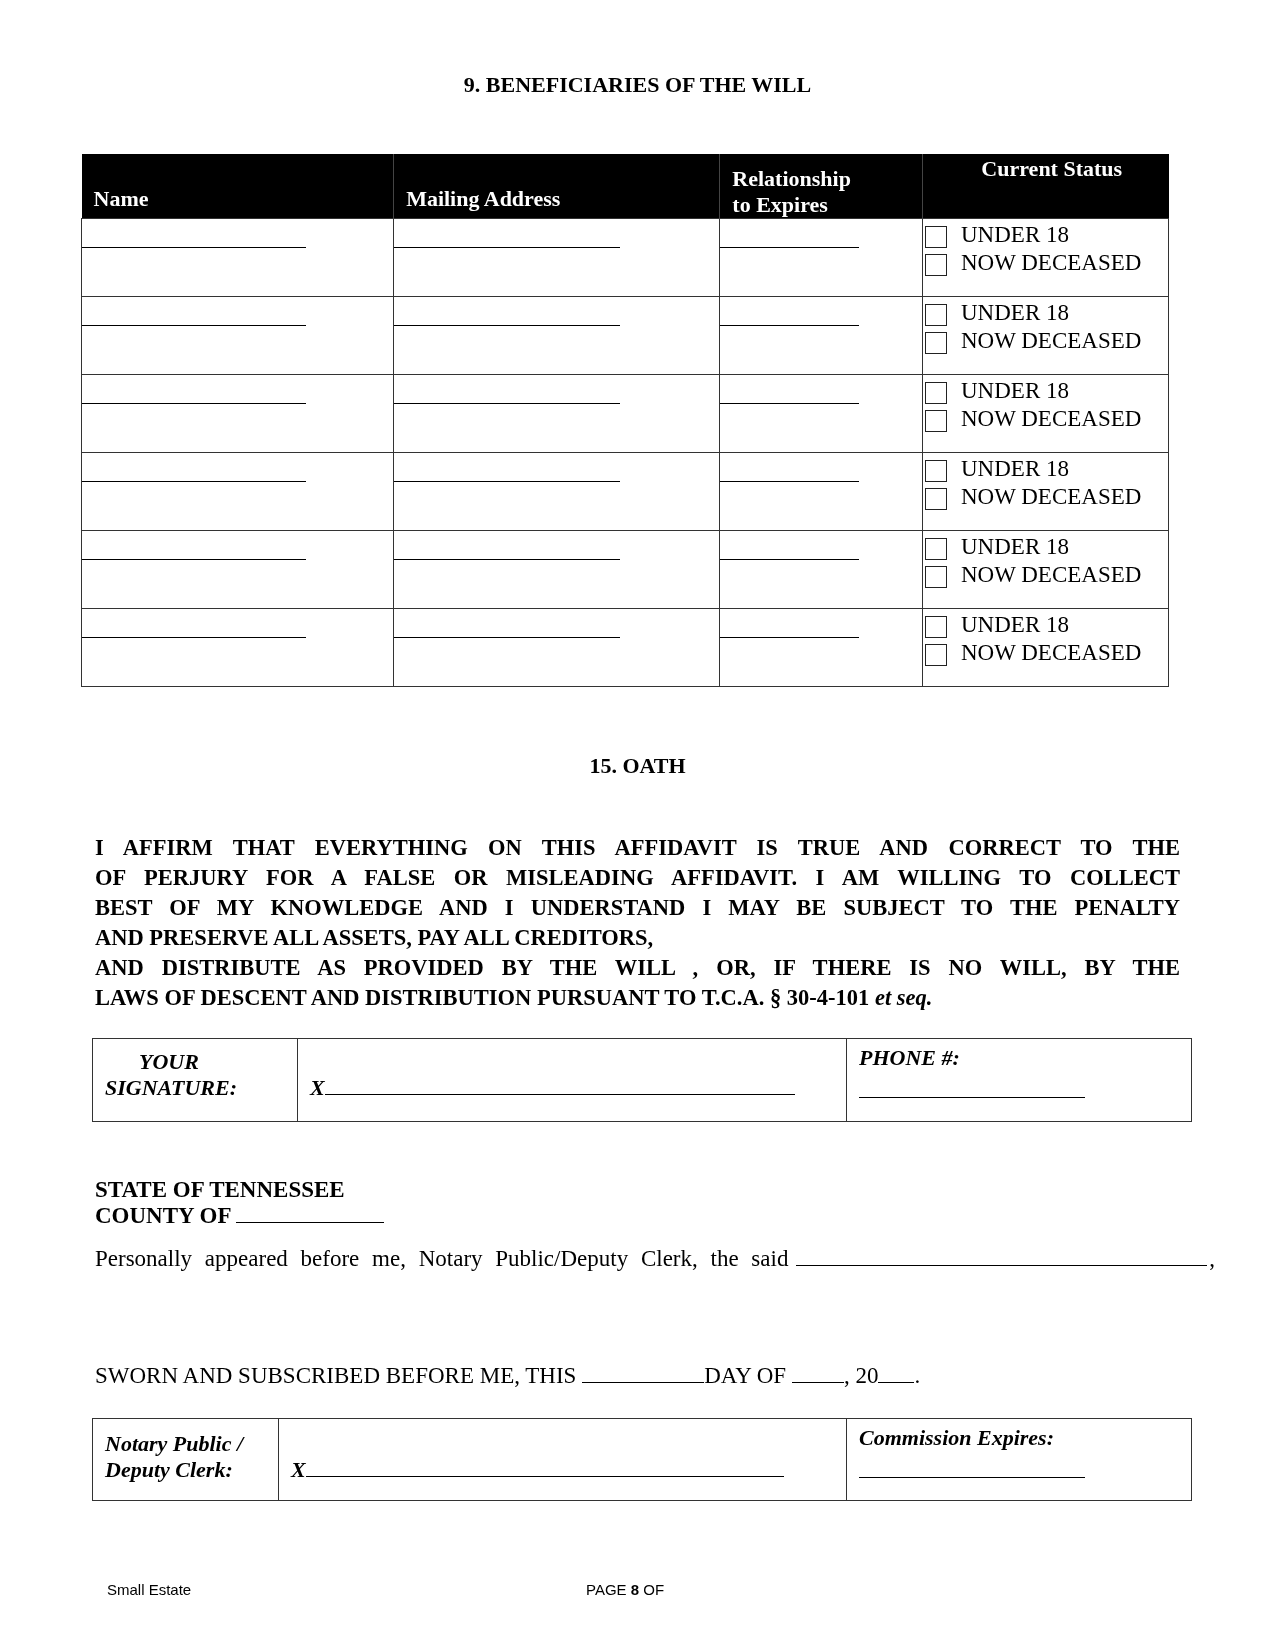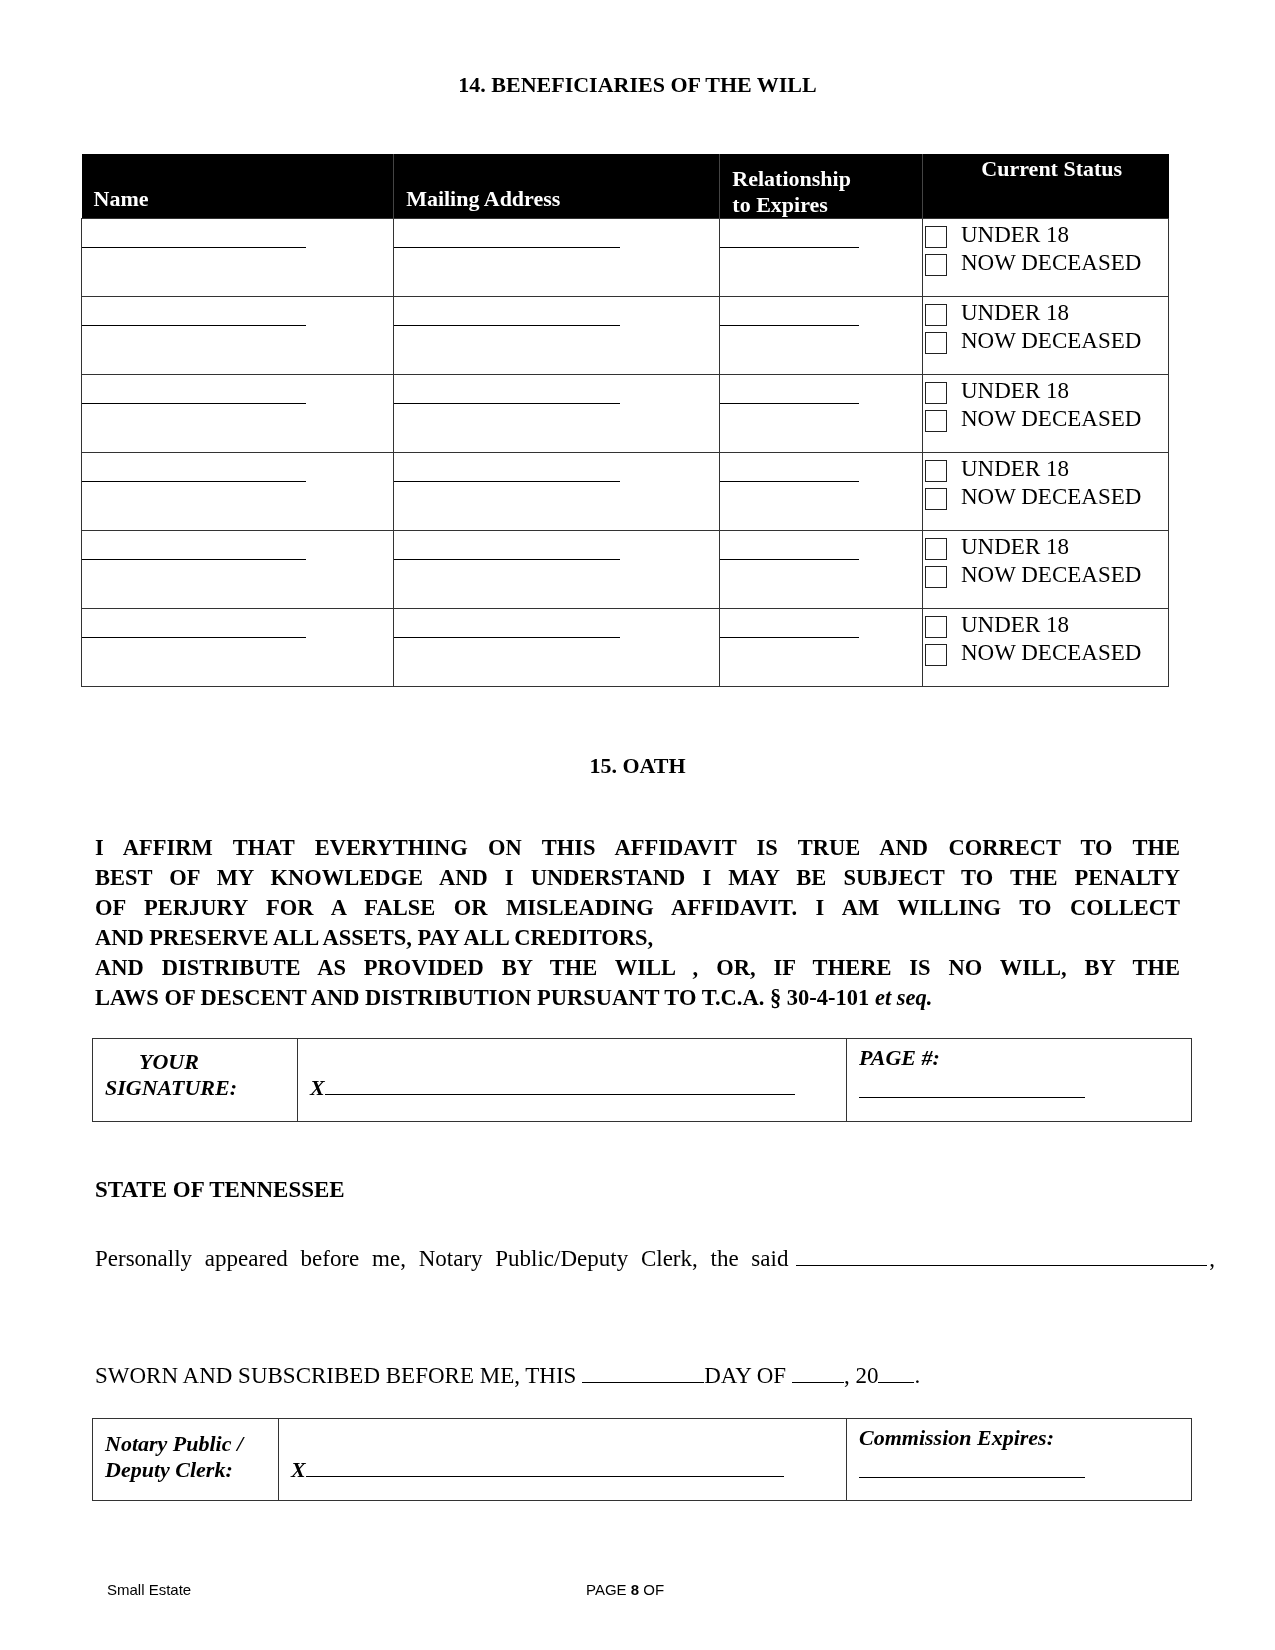--- a/index.html
+++ b/index.html
@@ -31,21 +31,21 @@
   .sigbox .cell:last-child { border-right:none; }
   .ital { font-style:italic; font-weight:bold; font-size:22px; line-height:26px; }
   .uline { display:inline-block; border-bottom:1.5px solid #000; vertical-align:baseline; }
 
   .body-text { position:absolute; left:95px; width:1120px; font-size:23px; line-height:28px; }
   .footer { position:absolute; top:1570px; font-family:"Liberation Sans", sans-serif; font-size:15px;margin-top:11px; }
 </style>
 </head>
 <body>
 
-<div class="abs h-title" style="top:72px;">14. BENEFICIARIES OF THE WILL</div>
+<div class="abs h-title" style="top:72px;">9. BENEFICIARIES OF THE WILL</div>
 
 <table class="btable">
   <thead>
     <tr>
       <th class="c-name">Name</th>
       <th class="c-addr">Mailing Address</th>
       <th class="c-rel rel">
         <span>Relationship</span><br>
         <span>to Expires</span>
       </th>
@@ -184,43 +184,44 @@
       </div>
     </td>
   </tr>
 </tbody>
 </table>
 
 <div class="abs h-title" style="top:753px;">15. OATH</div>
 
 <div class="oath">
   <p>I AFFIRM THAT EVERYTHING ON THIS AFFIDAVIT IS TRUE AND CORRECT TO THE</p>
+  <p>OF PERJURY FOR A FALSE OR MISLEADING AFFIDAVIT. I AM WILLING TO COLLECT</p>
   <p>BEST OF MY  KNOWLEDGE AND I UNDERSTAND I MAY BE SUBJECT TO THE PENALTY</p>
-  <p>OF PERJURY FOR A FALSE OR MISLEADING AFFIDAVIT. I AM WILLING TO COLLECT</p>
   <p class="nolast">AND PRESERVE ALL ASSETS, PAY ALL CREDITORS,</p>
   <p>AND DISTRIBUTE AS PROVIDED BY THE WILL , OR, IF THERE IS NO WILL, BY THE</p>
   <p class="nolast"><span>LAWS OF DESCENT AND DISTRIBUTION PURSUANT TO T.C.A. § 30-4-101 </span><i>et seq.</i></p>
 </div>
 
 <div class="sigbox" style="top:1038px; height:84px;">
   <div class="cell ital" style="width:205px; padding:10px 0 0 12px;">
     <div style="padding-left:34px;">YOUR</div>
     <div>SIGNATURE:</div>
   </div>
   <div class="cell" style="width:549px; padding:36px 0 0 12px;">
     <span class="ital">X</span><span class="uline" style="width:470px;"></span>
   </div>
   <div class="cell" style="flex:1; padding:6px 0 0 12px;">
-    <div class="ital">PAGE #:</div>
+    <div class="ital">PHONE #:</div>
     <div style="margin-top:26px; width:226px; border-bottom:1.5px solid #000;"></div>
   </div>
 </div>
 
 <div class="body-text" style="top:1177px; font-weight:bold; font-size:23px; line-height:26px;">
   <div>STATE OF TENNESSEE</div>
+  <div><span>COUNTY OF</span> <span class="uline" style="width:148px;"></span></div>
 </div>
 
 <div class="body-text" style="top:1245px; text-align:justify;">
   <div style="display:flex; align-items:baseline;">
     <span style="word-spacing:7px;">Personally appeared before me, Notary Public/Deputy Clerk, the said</span>
     <span class="uline" style="flex:1; margin:0 2px 0 8px;"></span>
       <span>,</span>
   </div>
 </div>
 

